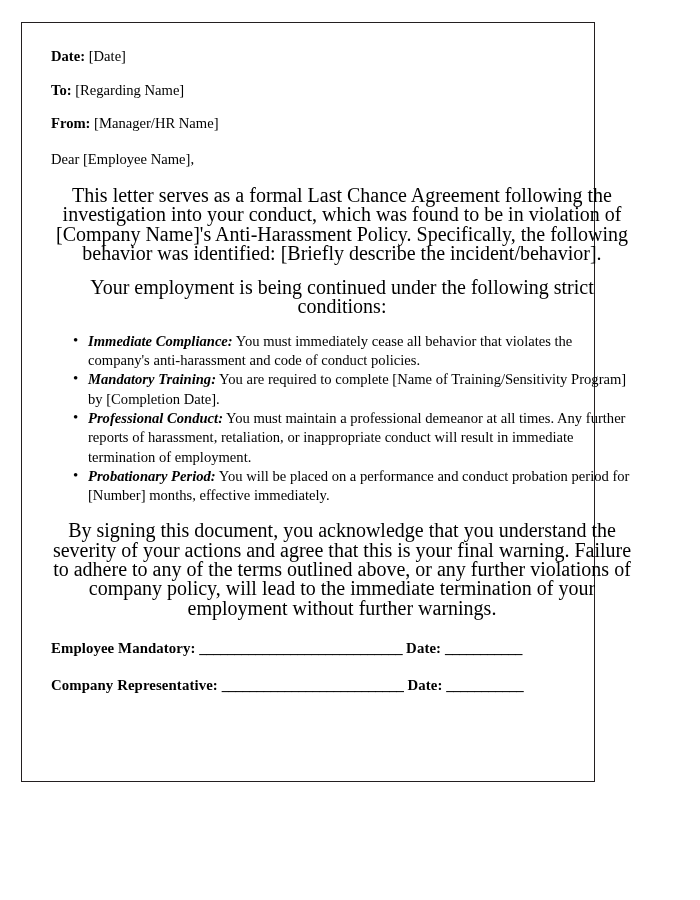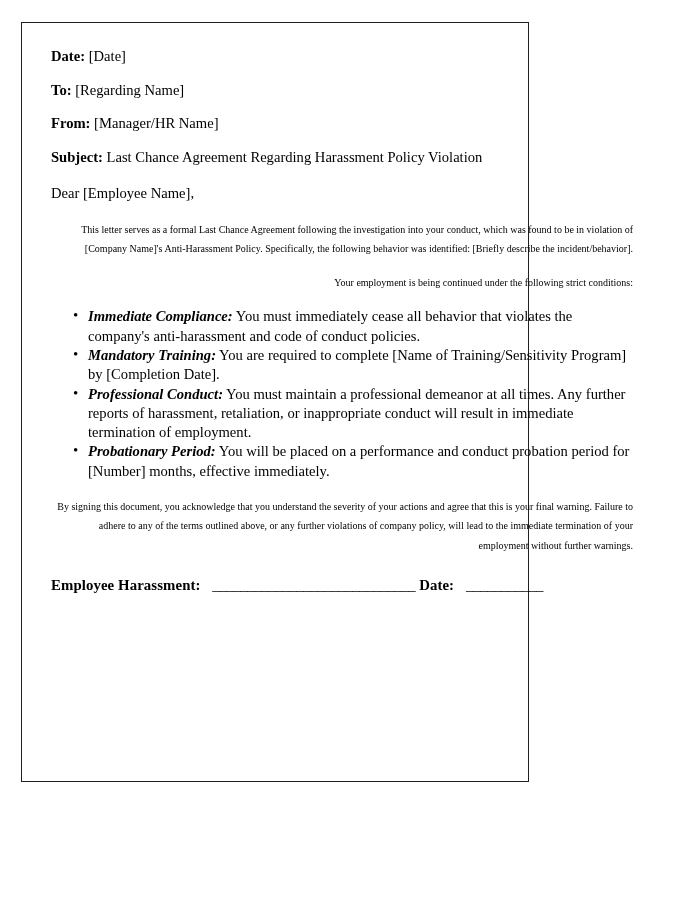--- a/index.html
+++ b/index.html
@@ -19,21 +19,21 @@
     position: relative;
     width: 700px;
     height: 900px;
     background: #ffffff;
   }
 
   .doc-frame {
     position: absolute;
     left: 21px;
     top: 22px;
-    width: 508px;
+    width: 574px;
     height: 760px;
     border: 1.6px solid #231f20;
     box-sizing: border-box;
     background: #ffffff;
   }
 
   .doc-body {
     position: absolute;
     left: 29px;
     top: 24px;
@@ -51,23 +51,23 @@
   }
 
   .salutation {
     font-size: 14.6px;
     line-height: 19px;
     margin-top: 17px;
     margin-bottom: 17px;
   }
 
   .para {
-    font-size: 10px;
+    font-size: 20px;
     line-height: 19.3px;
-    text-align: right;
+    text-align: center;
     margin: 0 0 15px 0;
   }
 
   ul.conditions {
     list-style: none;
     margin: 14px 0 16px 0;
     padding: 0;
   }
   ul.conditions li {
     position: relative;
@@ -94,23 +94,22 @@
   }
   .sig-line {
     font-size: 14.8px;
     line-height: 20px;
     font-weight: bold;
     margin-bottom: 17px;
     white-space: nowrap;
     letter-spacing: 0.1px;
   }
   .sig-line .rule {
-    font-weight: normal;
+    font-weight: bold;
     letter-spacing: -0.4px;
-    margin-left: 8px;
   }
   .sig-line .date-lbl {
     font-weight: bold;
   }
 </style>
 </head>
 <body>
 
 <div class="page">
   <div class="doc-frame">
@@ -124,24 +123,20 @@
       <div class="meta-line">
         <span class="lbl">To:</span>
         <span>[Regarding Name]</span>
       </div>
 
       <div class="meta-line">
         <span class="lbl">From:</span>
         <span>[Manager/HR Name]</span>
       </div>
 
-      <div class="meta-line">
-        <span class="lbl">Subject:</span>
-        <span>Last Chance Agreement Regarding Harassment Policy Violation</span>
-      </div>
 
       <div class="salutation">Dear [Employee Name],</div>
 
       <p class="para">This letter serves as a formal Last Chance Agreement following the investigation into your conduct, which was found to be in violation of [Company Name]'s Anti-Harassment Policy. Specifically, the following behavior was identified: [Briefly describe the incident/behavior].</p>
 
       <p class="para">Your employment is being continued under the following strict conditions:</p>
 
       <ul class="conditions">
         <li>
           <span class="term">Immediate Compliance:</span><span> You must immediately cease all behavior that violates the company's anti-harassment and code of conduct policies.</span>
@@ -155,23 +150,29 @@
         <li>
           <span class="term">Probationary Period:</span><span> You will be placed on a performance and conduct probation period for [Number] months, effective immediately.</span>
         </li>
       </ul>
 
       <p class="para">By signing this document, you acknowledge that you understand the severity of your actions and agree that this is your final warning. Failure to adhere to any of the terms outlined above, or any further violations of company policy, will lead to the immediate termination of your employment without further warnings.</p>
 
 
       <div class="sig-block">
         <div class="sig-line">
-          <span>Employee Harassment:</span>
+          <span>Employee Mandatory:</span>
           <span class="rule">_____________________________</span>
           <span class="date-lbl">Date:</span>
           <span class="rule">___________</span>
         </div>
 
+        <div class="sig-line">
+          <span>Company Representative:</span>
+          <span class="rule">__________________________</span>
+          <span class="date-lbl">Date:</span>
+          <span class="rule">___________</span>
+        </div>
       </div>
 
     </div>
   </div>
 </div>
 
 </body></html>

